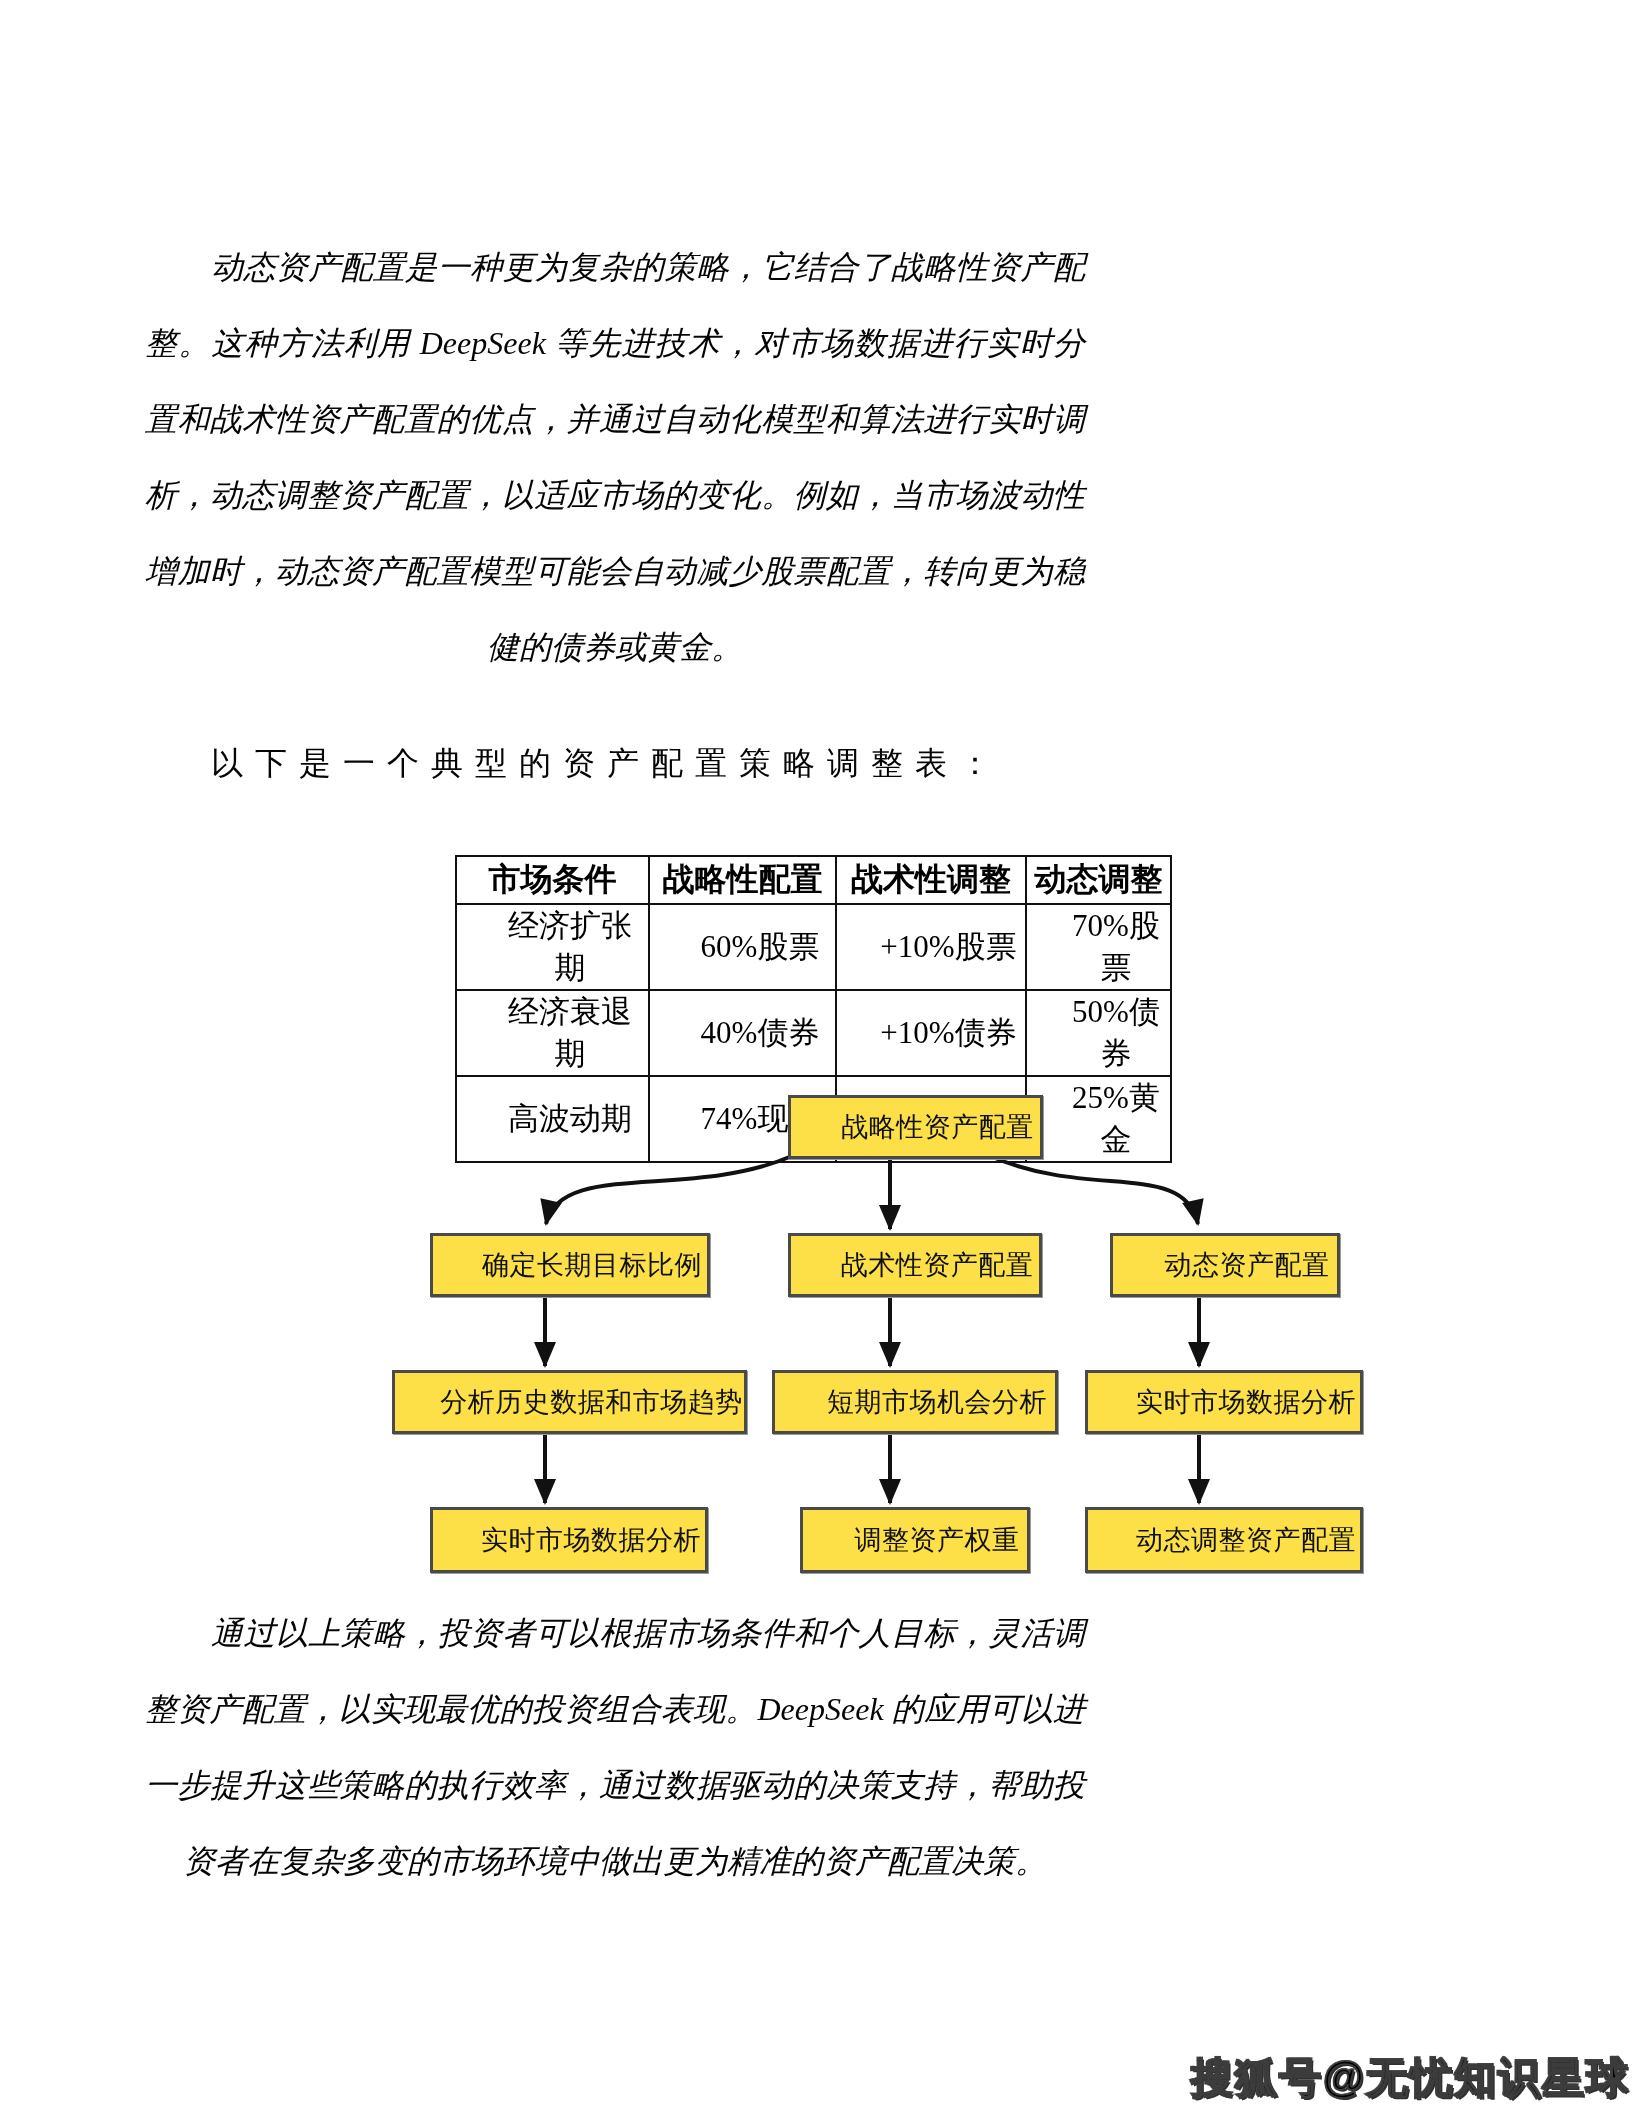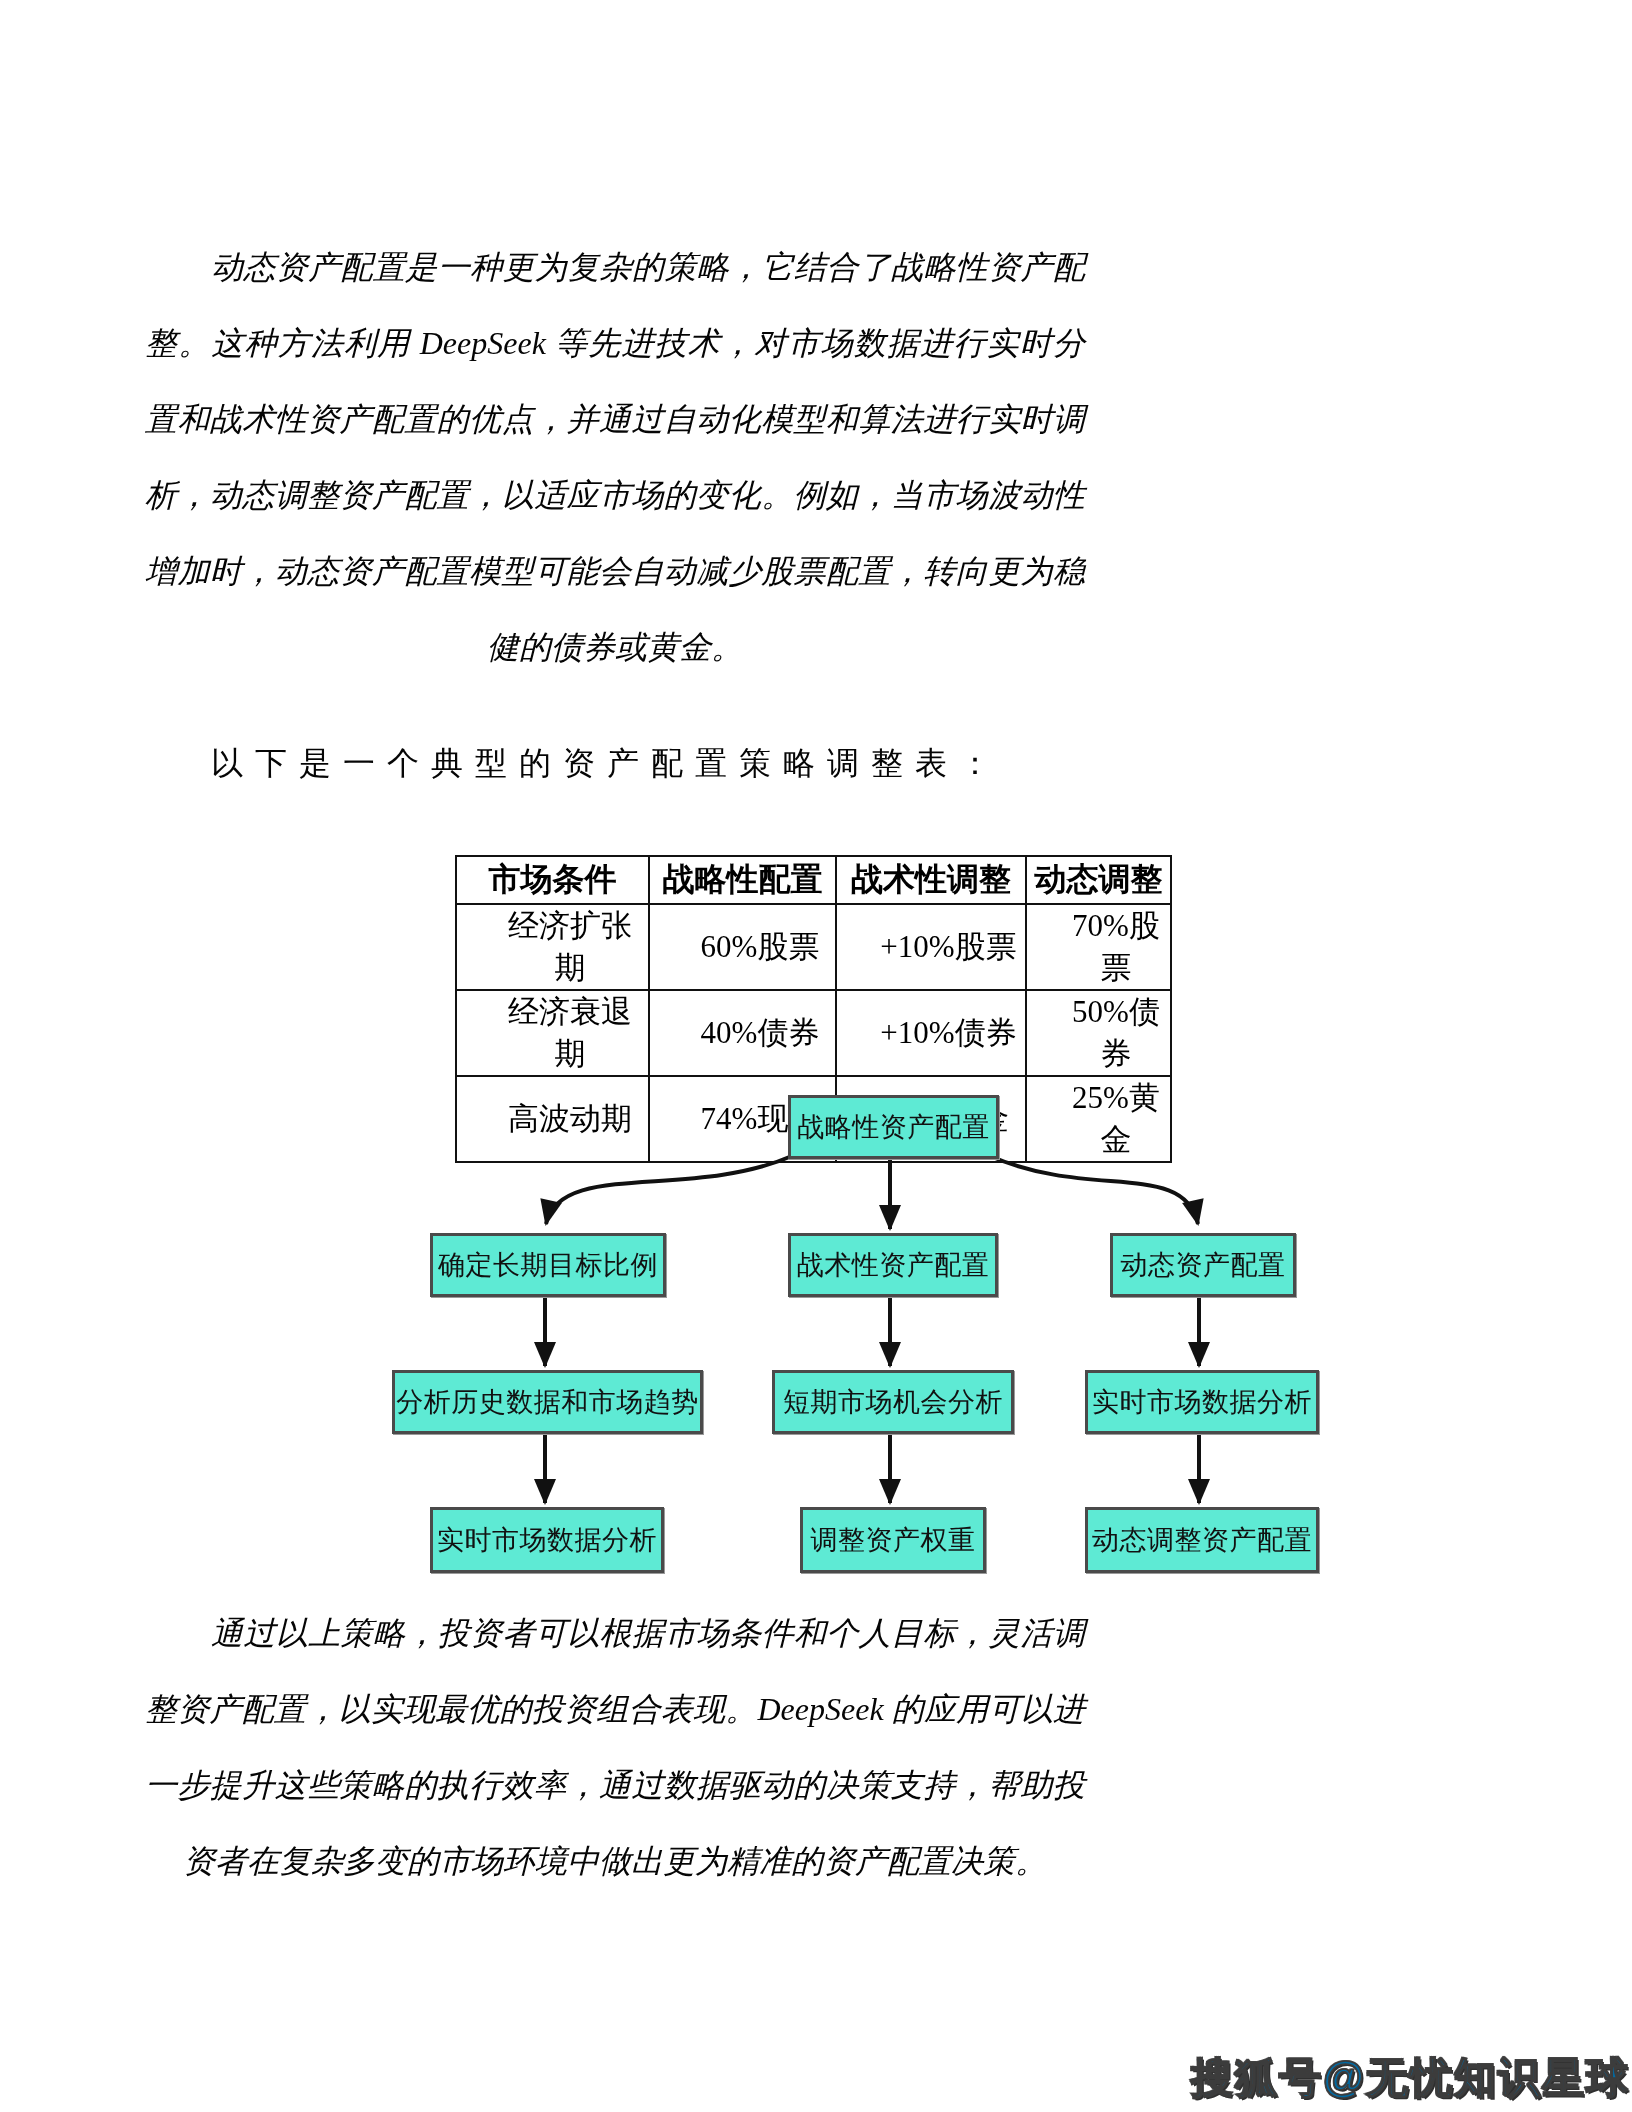--- a/index.html
+++ b/index.html
@@ -40,34 +40,35 @@
   }
   .alloc-table th {
     font-family:"Liberation Sans", sans-serif;
     font-weight:bold; height:46px; font-size:32px;
   }
   .alloc-table td { height:48px; font-family:"Liberation Serif", serif;padding-left:41px; }
   
   .flow-svg { position:absolute; left:0; top:0; width:1632px; height:2112px; pointer-events:none; }
   .fbox {
     position:absolute;
-    background:#5eead4;
+    background:#fde047;
     border:3px solid #4a4a4a;
     box-shadow:1px 1px 0 #9a9a9a;
     display:flex; align-items:center; justify-content:center;
     font-family:"Liberation Sans", sans-serif;
     font-size:27px; letter-spacing:0.5px; color:#111;
     white-space:nowrap;
+    padding-left:44px;
   }
   
   .watermark {
     position:absolute; right:2px; bottom:6px;
     font-family:"Liberation Sans", sans-serif;
     font-weight:bold; font-size:42px; letter-spacing:2px;
-    color:#0369a1;
+    color:#000000;
     -webkit-text-stroke:1.5px #3c3c3c;
     text-shadow:2px 2px 0 #2f2f2f, -1px -1px 0 #555, 1px -1px 0 #4a4a4a, -1px 1px 0 #4a4a4a;
     white-space:nowrap;
   }
 </style>
 </head>
 <body>
 
 <div class="page">
 

